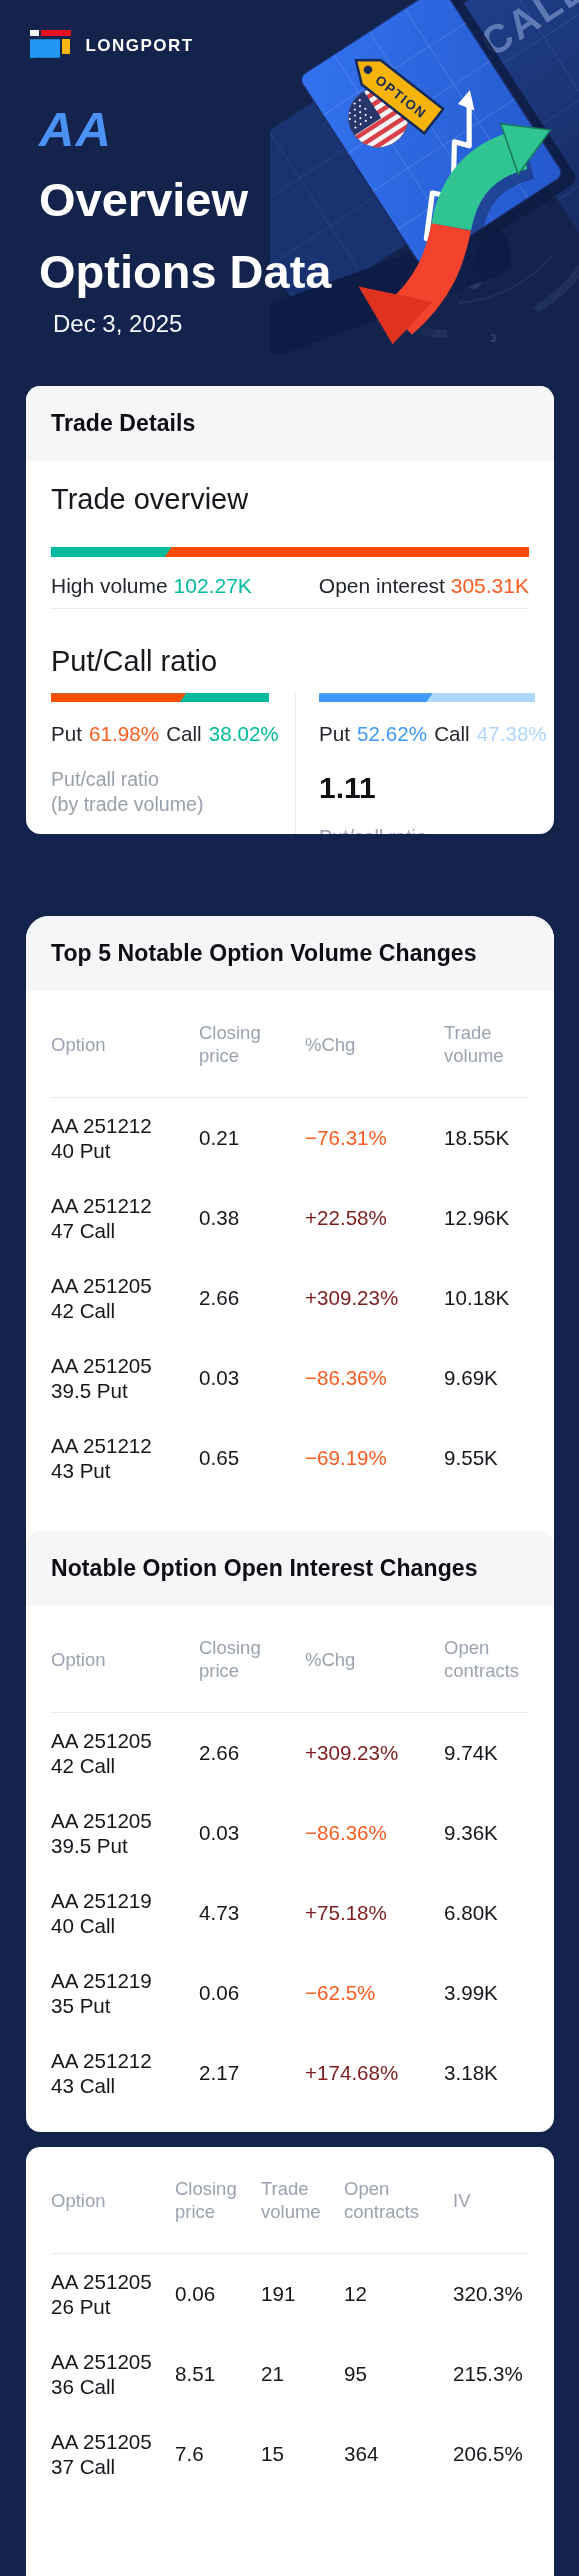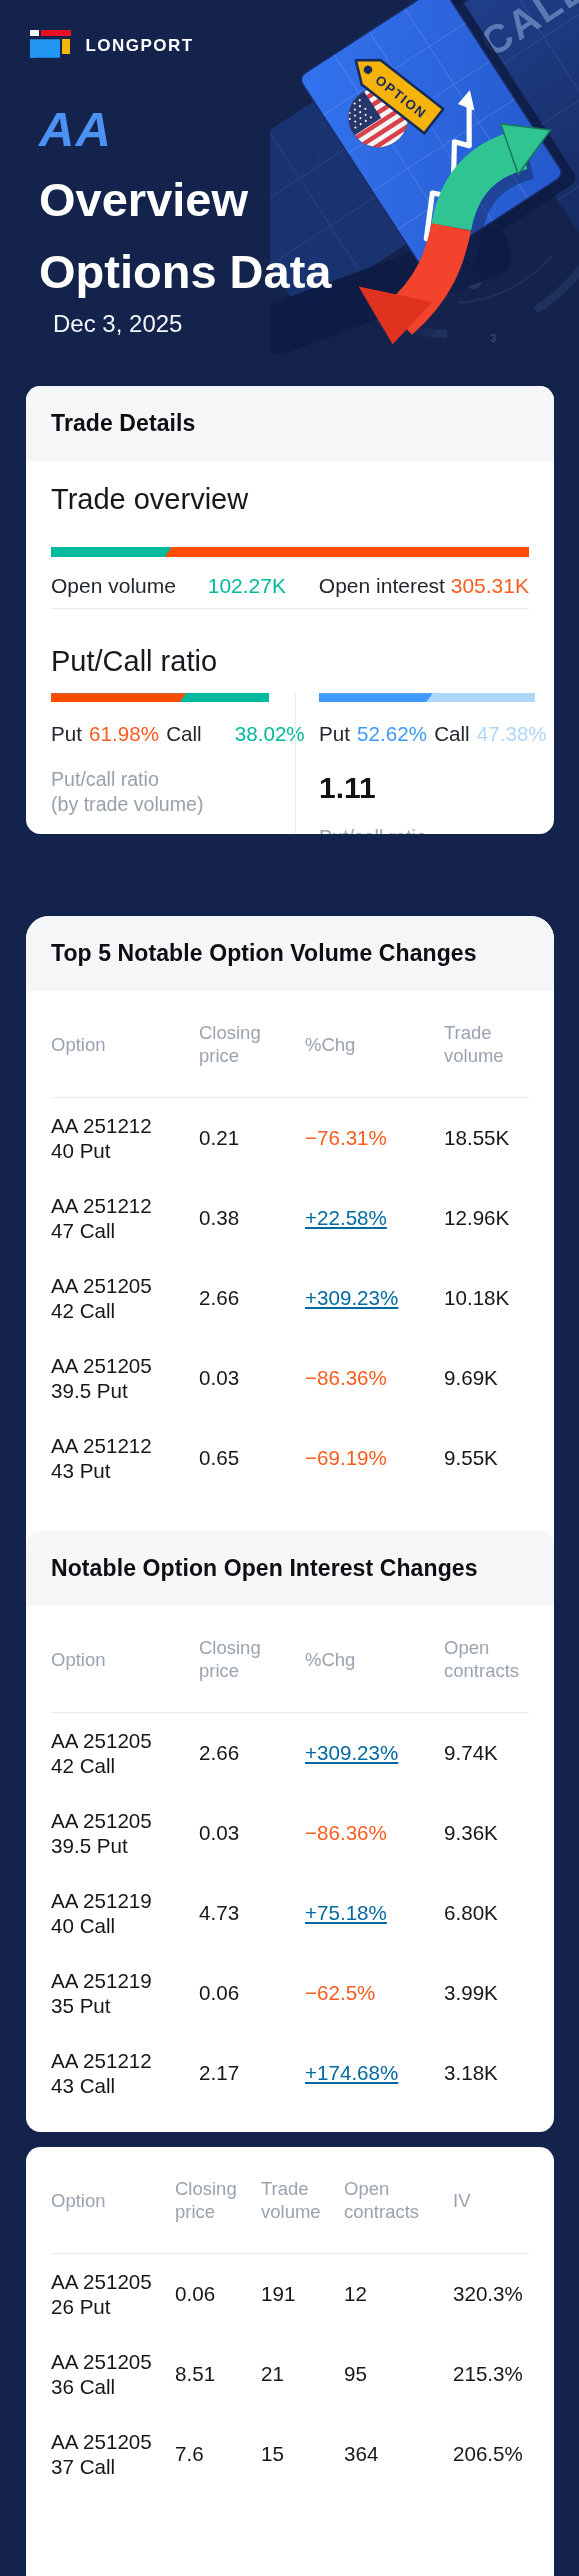--- a/index.html
+++ b/index.html
@@ -37,21 +37,21 @@
 
   .section-title { font-size:29px; font-weight:500; color:#15181D; line-height:32px; }
   .st-overview { margin-top:21.6px; }
   .st-pc { margin-top:36px; }
 
   .split-bar { position:relative; height:10.3px; margin-top:32px; background:#FF4D00; overflow:hidden; }
   .split-bar .seg1 { position:absolute; left:0; top:0; height:100%; background:#00BA9D;
                      clip-path:polygon(0 0,100% 0,calc(100% - 7.2px) 100%,0 100%); }
   .ov-labels { display:flex; justify-content:space-between; margin-top:16px; line-height:25px; font-size:21px; }
   .lbl-dark { color:#23272E; }
-  .v-teal { color:#00BA9D;margin-left:26px; }
+  .v-teal { color:#00BA9D; }
   .v-orange { color:#FB5C1F; }
   .hdiv { border-top:1px solid #E9EBEE; margin-top:9.8px; }
 
   .pc-row { display:flex; margin-top:16.5px; }
   .pc-col { width:218px; }
   .pc-col.right { margin-left:26px; border-left:1px solid #E9EBEE; padding-left:23px; width:240px; }
   .pc-bar { position:relative; height:9.3px; overflow:hidden; }
   .pc-bar.vol { background:#00BA9D; }
   .pc-bar.oi { background:#AFD7FC; }
   .pc-bar .seg1 { position:absolute; left:0; top:0; height:100%;
@@ -64,21 +64,21 @@
   .pc-caption { margin-top:20.6px; font-size:19.6px; line-height:24px; color:#99A1AB; }
 
   
   .tgrid4 { display:grid; grid-template-columns:148px 106px 139px 1fr; }
   .tgrid5 { display:grid; grid-template-columns:124px 86px 83px 109px 1fr; }
   .thead { min-height:106px; align-items:center; color:#9AA3AF; font-size:18.5px; line-height:23px; }
   .thead > div { padding-right:10.3px; }
   .tdivider { border-top:1.5px solid #E9EBEE; }
   .trow { height:80px; align-items:center; font-size:20.6px; color:#15171C; }
   .opt { white-space:pre-line; line-height:25px; }
-  .chg[data-dir="up"] { color:#0369a1;text-decoration:underline; }
+  .chg[data-dir="up"] { color:#7f1d1d; }
   .chg[data-dir="down"] { color:#FB5C1F; }
 </style>
 </head>
 <body>
 
 <div class="hero">
   <svg class="hero-illustration" viewBox="0 0 600 745">
     <defs>
       <linearGradient id="gCard" x1="0" y1="0" x2="1" y2="1">
         <stop offset="0" stop-color="#3373EF"></stop>
@@ -226,21 +226,21 @@
   </div>
   <div class="card-body">
     <div class="section-title st-overview">Trade overview</div>
 
     <div class="split-bar">
       <div class="seg1" style="width: 25.3%;"></div>
     </div>
 
     <div class="ov-labels">
       <div>
-        <span class="lbl-dark">Open volume</span>
+        <span class="lbl-dark">High volume</span>
         <span class="v-teal">102.27K</span>
       </div>
       <div>
         <span class="lbl-dark">Open interest</span>
         <span class="v-orange">305.31K</span>
       </div>
     </div>
 
     <div class="hdiv"></div>
 

